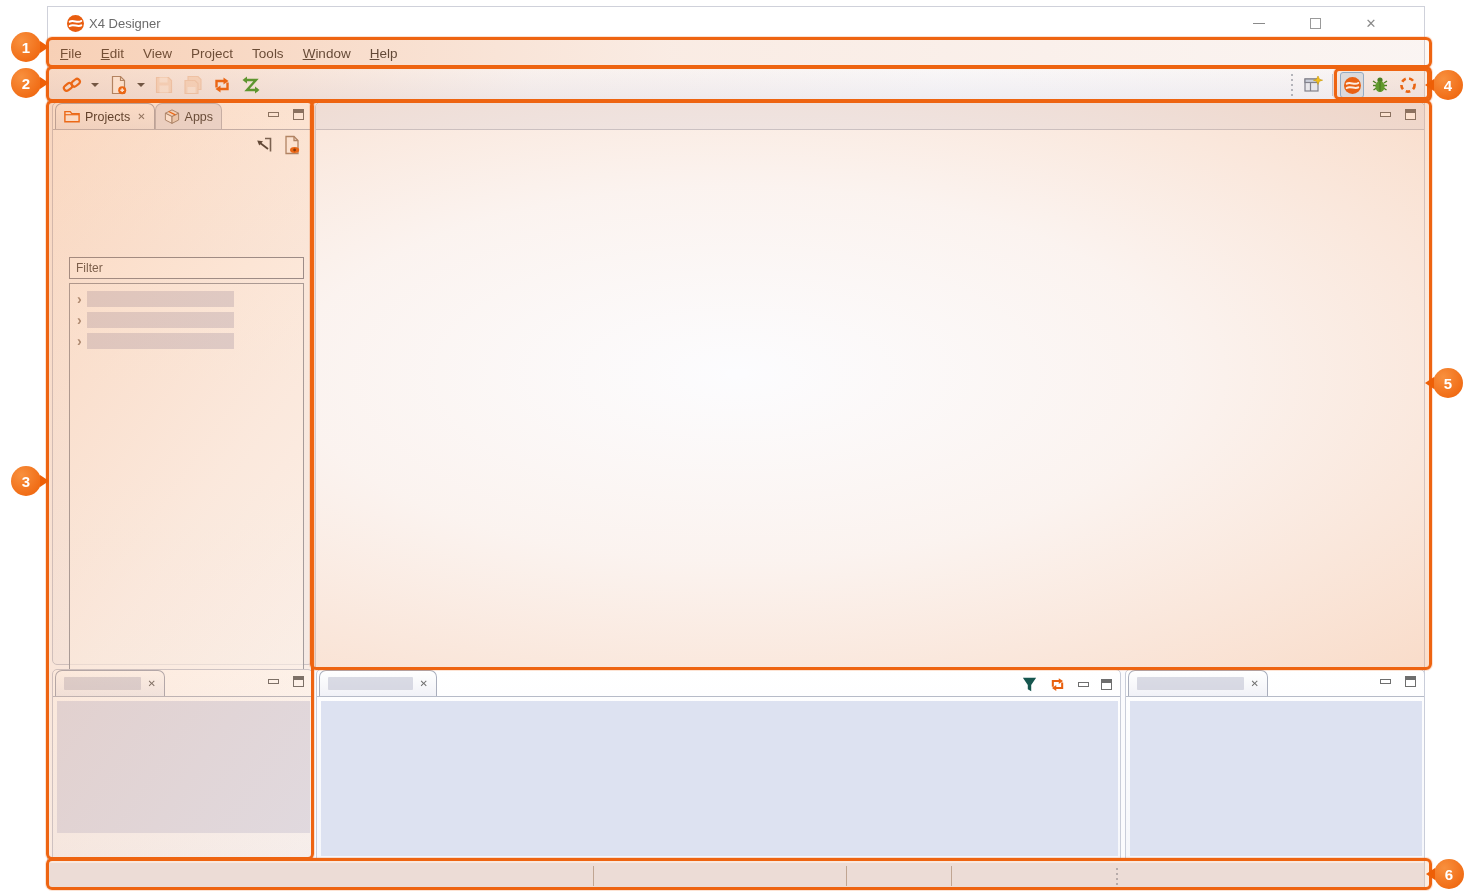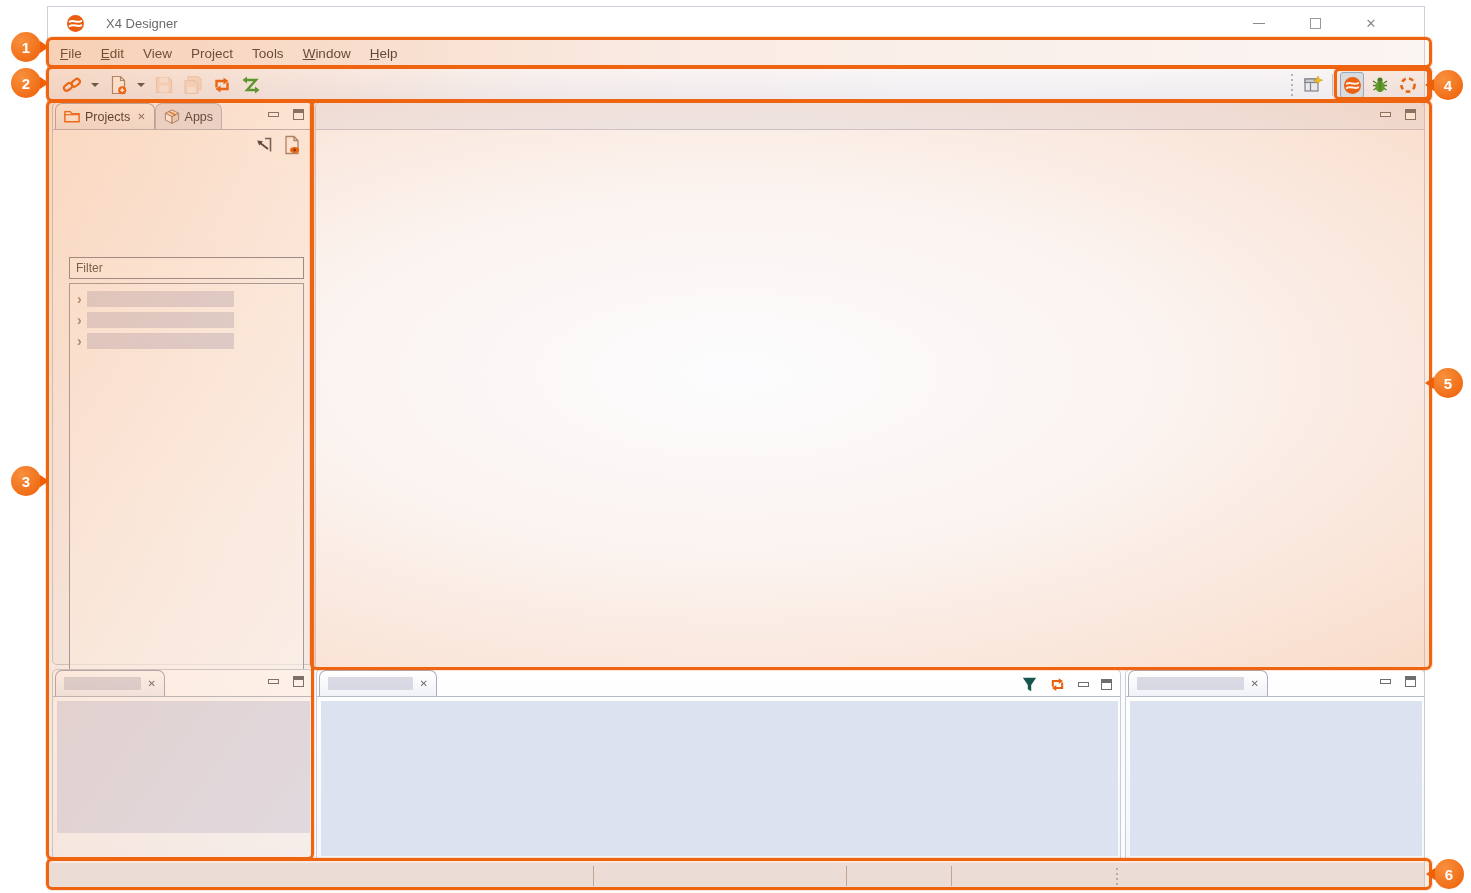--- a/index.html
+++ b/index.html
@@ -8,21 +8,21 @@
            font-family:"Liberation Sans", sans-serif; overflow:hidden; }
 
   
   .app-window { position:absolute; left:47px; top:6px; width:1378px; height:882px;
                 background:#fbfbfd; border:1px solid #cfd1da; }
 
   
   .titlebar { position:absolute; left:0; top:0; width:100%; height:32px; background:#fff;
               display:flex; align-items:center; }
   .titlebar .logo { margin-left:19px; width:17px; height:17px; }
-  .title-text { margin-left:22px; font-size:13px; color:#6b6b6b; }
+  .title-text { margin-left:5px; font-size:13px; color:#6b6b6b; }
   .win-controls { position:absolute; right:40px; top:0; height:32px; display:flex; align-items:center; gap:30px; }
   .wc { width:26px; height:22px; display:flex; align-items:center; justify-content:center; color:#8a8a8a; }
   .wc-min-shape { width:12px; height:0; border-top:1px solid #8a8a8a; }
   .wc-max-shape { width:11px; height:11px; border:1px solid #9a9a9a; }
   .wc-close { font-size:13px; color:#8a8a8a; }
 
   
   .menubar { position:absolute; left:0; top:32px; width:100%; height:29px;
              display:flex; align-items:center; padding-left:12px; gap:19px; }
   .menu-item { font-size:13.5px; color:#3a3a3a; cursor:default; white-space:nowrap; }

